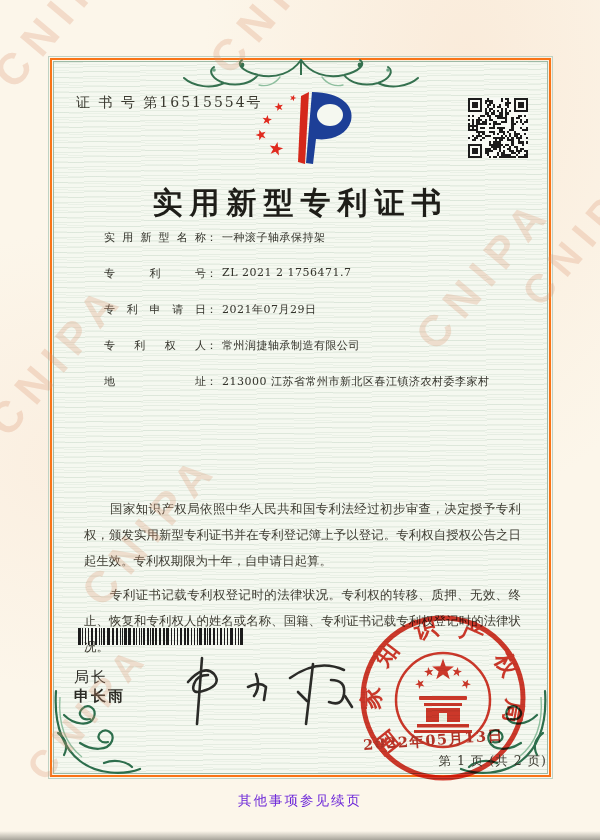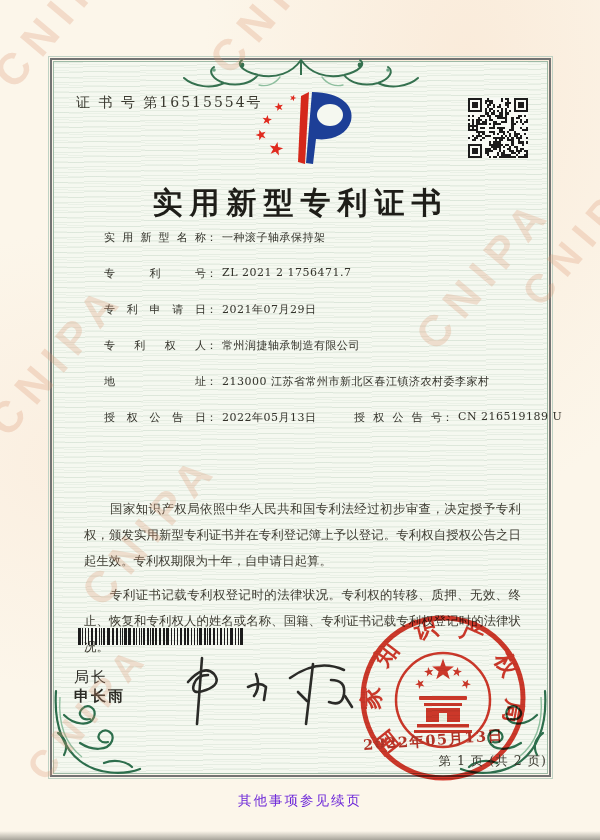--- a/index.html
+++ b/index.html
@@ -18,21 +18,21 @@
     font-family:"Liberation Sans","DejaVu Sans",sans-serif;
     font-size:44px;font-weight:700;letter-spacing:10px;
     color:rgba(220,152,116,.28);transform:rotate(-50deg);white-space:nowrap;
   }
   .wm1{left:-30px;top:-14px}.wm2{left:186px;top:-28px}.wm3{left:392px;top:248px}
   .wm4{left:-36px;top:334px}.wm5{left:58px;top:504px}.wm6{left:500px;top:212px;font-size:40px}
   .wm7{left:6px;top:690px;font-size:38px}
   
   .frame-outer{position:absolute;left:48px;top:56px;width:503px;height:721px;
     border:1px solid #bfd2c4;z-index:1;}
-  .frame-main{position:absolute;inset:1px;border:2px solid #737373;}
+  .frame-main{position:absolute;inset:1px;border:2px solid #f97316;}
   .frame-inner{position:absolute;inset:1px;border:1px solid #9db9a5;
     background:
       repeating-linear-gradient(179deg, rgba(133,170,141,.14) 0 1px, rgba(133,170,141,0) 1px 5px),
       repeating-linear-gradient(181.5deg, rgba(133,170,141,.09) 0 1px, rgba(133,170,141,0) 1px 7px),
       #f5f8f0;
     overflow:visible;}
   .ornament-top{position:absolute;left:50%;top:-5px;transform:translateX(-50%);}
   .flourish{position:absolute;bottom:-4px;}
   .flourish.left{left:-4px;}
   .flourish.right{right:-4px;transform:scaleX(-1);}
@@ -468,26 +468,20 @@
         </div>
         <div class="frow">
           <span class="flabel">专利申请日</span><span class="fcolon">：</span><span class="fvalue">2021年07月29日</span>
         </div>
         <div class="frow">
           <span class="flabel">专利权人</span><span class="fcolon">：</span><span class="fvalue">常州润捷轴承制造有限公司</span>
         </div>
         <div class="frow">
           <span class="flabel">地址</span><span class="fcolon">：</span><span class="fvalue">213000 江苏省常州市新北区春江镇济农村委李家村</span>
         </div>
-        <div class="frow">
-          <span class="flabel">授权公告日</span><span class="fcolon">：</span><span class="fvalue">2022年05月13日</span>
-          <span class="pair2">
-            <span class="flabel">授权公告号</span><span class="fcolon">：</span><span class="fvalue">CN 216519189 U</span>
-          </span>
-        </div>
       </div>
 
       <div class="paragraphs">
         <p>国家知识产权局依照中华人民共和国专利法经过初步审查，决定授予专利权，颁发实用新型专利证书并在专利登记簿上予以登记。专利权自授权公告之日起生效。专利权期限为十年，自申请日起算。</p>
         <p>专利证书记载专利权登记时的法律状况。专利权的转移、质押、无效、终止、恢复和专利权人的姓名或名称、国籍、专利证书记载专利权登记时的法律状况。</p>
       </div>
 
       <svg class="barcode" width="170" height="17" viewBox="0 0 170 17">
         <g fill="#1c1c1c">
             <rect x="0" y="0" width="3" height="17"></rect>

